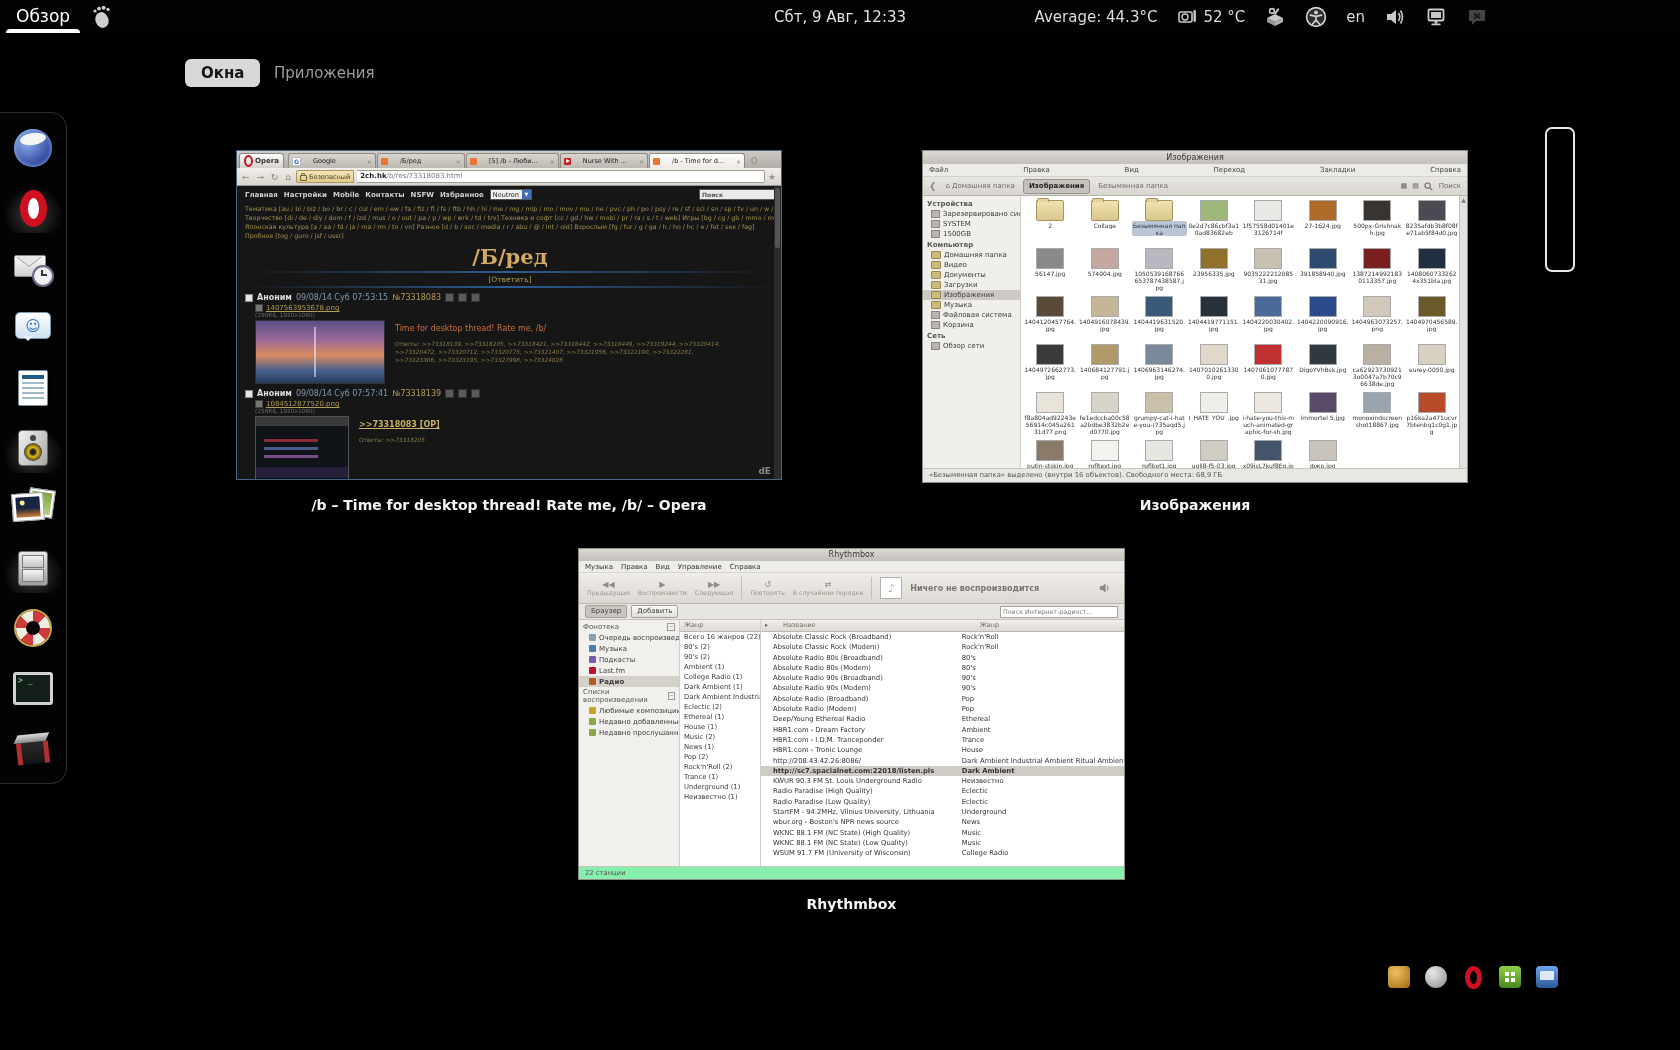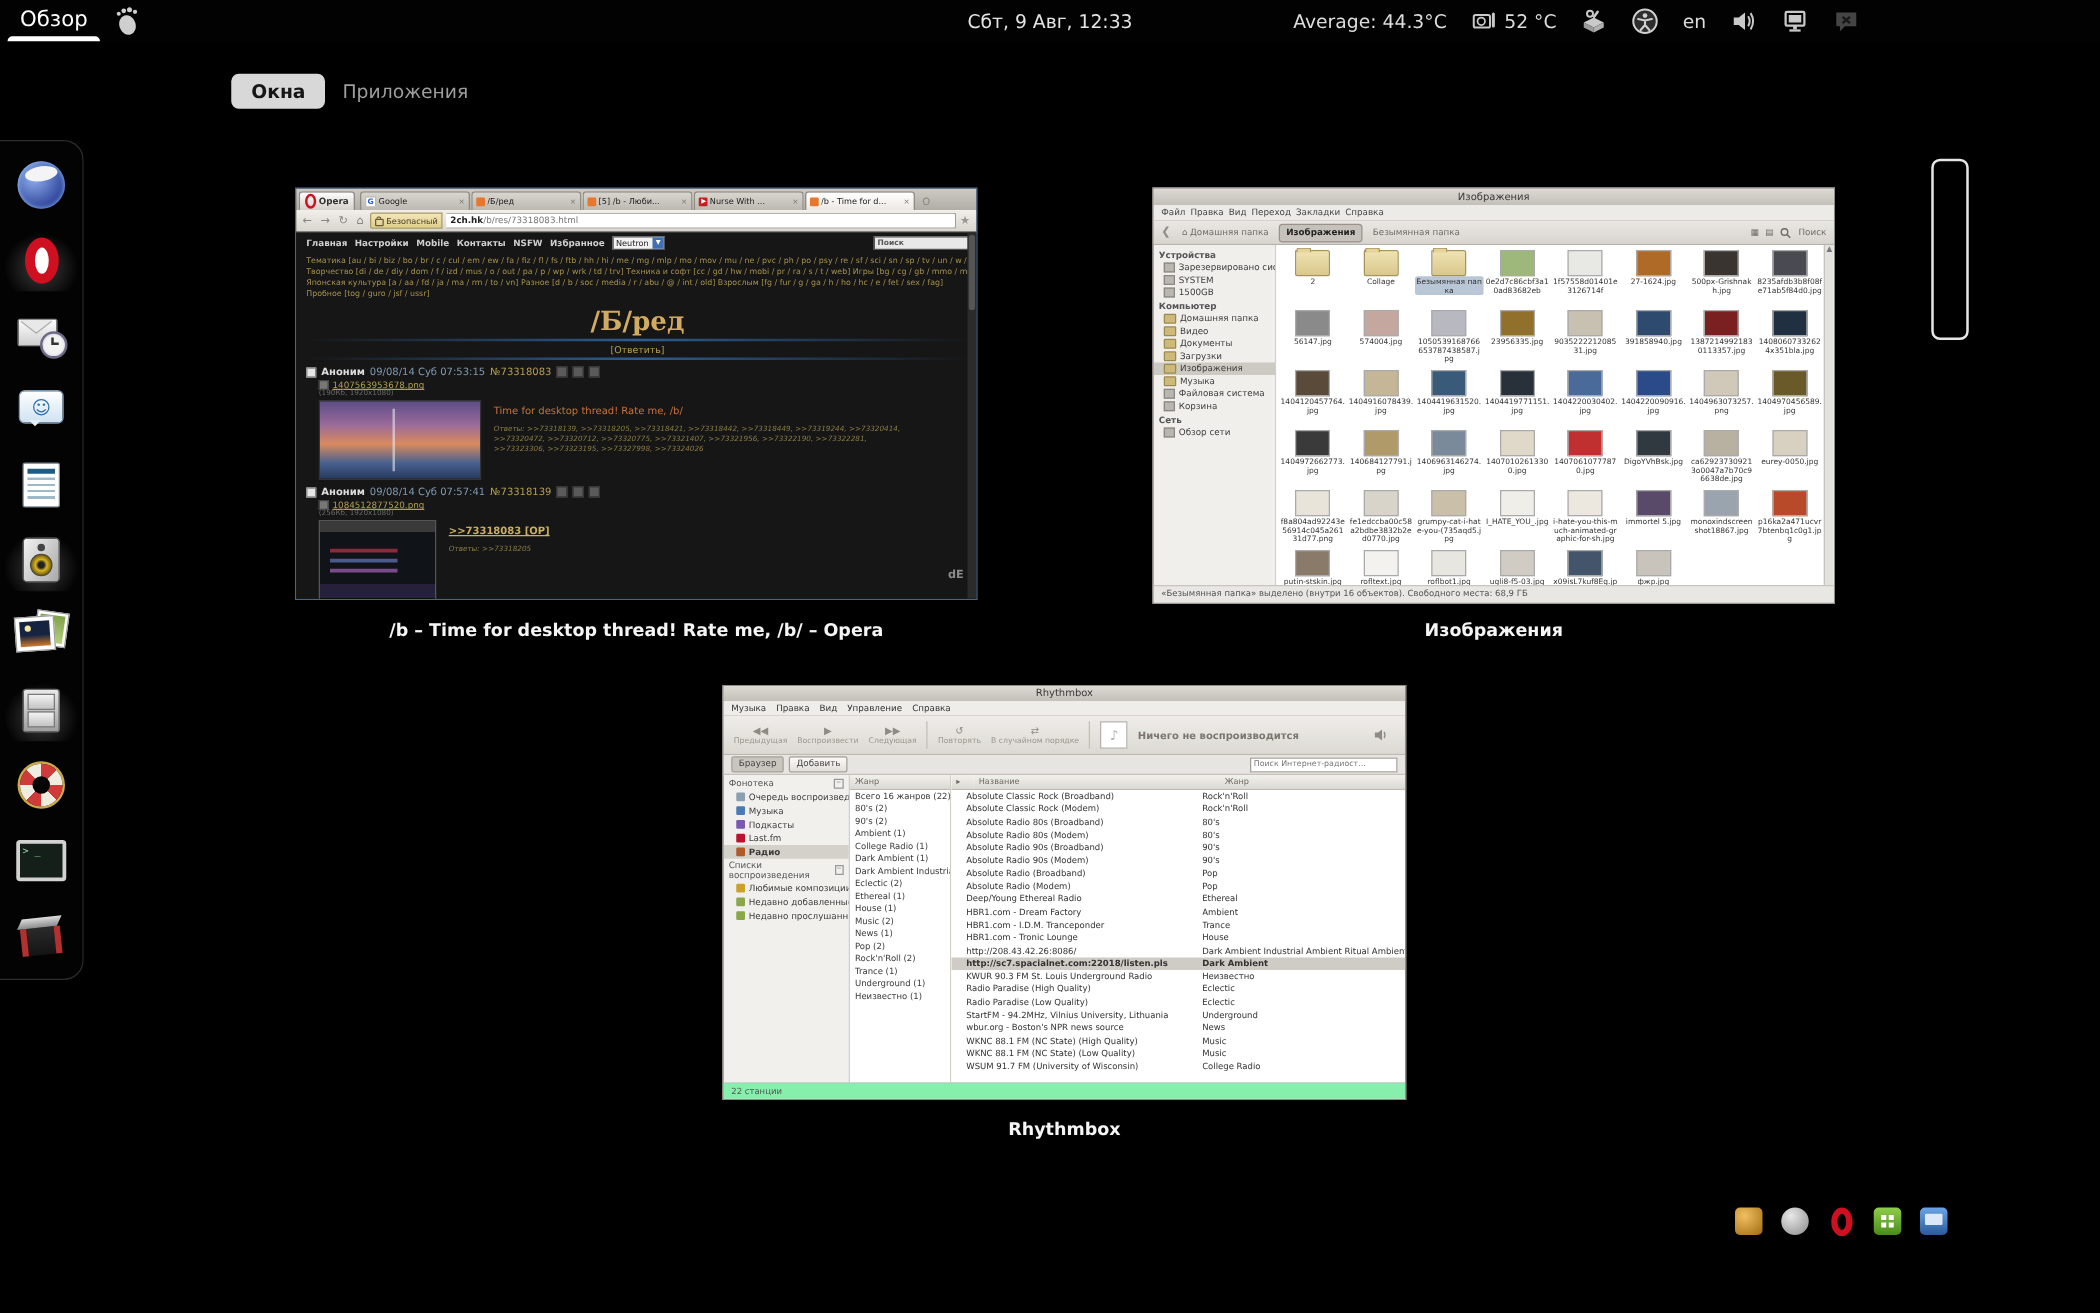--- a/index.html
+++ b/index.html
@@ -68,21 +68,21 @@
   
   .wincard{position:absolute;box-shadow:0 8px 26px rgba(0,0,0,.95);cursor:pointer;}
   .wcaption{position:absolute;text-align:center;color:#f5f5f5;font-size:14px;font-weight:bold;}
 
   
   #opera-win{left:236px;top:150px;width:546px;height:330px;background:#161616;border:1px solid #44688c;box-sizing:border-box;display:flex;flex-direction:column;}
   .o-title{height:13px;background:linear-gradient(#dcd9d4,#bbb7b1);color:#3a3a3a;font-size:8px;text-align:center;line-height:13px;overflow:hidden;flex:none;}
   .o-tabs{height:17px;background:linear-gradient(#cdc9c3,#b1ada7);display:flex;align-items:flex-end;padding-left:2px;flex:none;}
   .o-menu-btn{height:14px;background:linear-gradient(#fdfdfd,#d5d1cb);border:1px solid #8a8a8a;border-bottom:none;border-radius:3px 3px 0 0;display:flex;align-items:center;gap:2px;padding:0 4px;font-size:7px;font-weight:bold;color:#333;margin-right:4px;margin-top:15px;}
   .o-menu-btn .oo{width:5px;height:8px;border:2px solid #cf1021;border-radius:50%;}
-  .otab{height:14px;min-width:80px;max-width:92px;background:linear-gradient(#d9d5cf,#bcb8b2);border:1px solid #8f8b85;border-bottom:none;border-radius:3px 3px 0 0;display:flex;align-items:center;gap:2px;padding:0 3px;margin-right:1px;overflow:hidden;}
+  .otab{height:14px;min-width:80px;max-width:92px;background:linear-gradient(#d9d5cf,#bcb8b2);border:1px solid #8f8b85;border-bottom:none;border-radius:3px 3px 0 0;display:flex;align-items:center;gap:12px;padding:0 3px;margin-right:1px;overflow:hidden;}
   .otab.active{background:linear-gradient(#ffffff,#ece9e4);}
   .otab-label{flex:1;font-size:6.5px;color:#222;white-space:nowrap;overflow:hidden;}
   .otab-close{font-size:6px;color:#777;}
   .fav{width:7px;height:7px;flex:none;border-radius:1px;}
   .fav-google{background:#fff;border:1px solid #bbb;color:#2a62c9;font-size:6px;line-height:7px;text-align:center;font-weight:bold;}
   .fav-orange{background:#e8762c;}
   .fav-youtube{background:#cc1d1d;position:relative;}
   .fav-youtube::after{content:"";position:absolute;left:2px;top:1.5px;border-left:4px solid #fff;border-top:2px solid transparent;border-bottom:2px solid transparent;}
   .otab-new{width:16px;height:12px;border-radius:3px 3px 0 0;color:#8c8882;font-size:8px;line-height:12px;text-align:center;}
   .o-nav{height:17px;background:linear-gradient(#f2efeb,#d8d4ce);display:flex;align-items:center;gap:3px;padding:0 5px;flex:none;border-bottom:1px solid #9a968f;}
@@ -116,28 +116,28 @@
   .post-meta{margin-left:10px;font-size:5.8px;color:#6a6a6a;}
   .post-body{display:flex;gap:10px;margin:2px 0 0 10px;}
   .thumb-sunset{width:128px;height:62px;flex:none;background:linear-gradient(180deg,#5b4d86 0%,#9a6a9a 30%,#d98a5e 55%,#46608e 80%,#2a3a5e 100%);border:1px solid #333;position:relative;}
   .thumb-sunset::after{content:"";position:absolute;left:58px;top:6px;width:2px;height:50px;background:rgba(240,240,255,.55);}
   .thumb-desktop{width:92px;height:72px;flex:none;background:linear-gradient(180deg,#3a3a3a 0 12%,#101418 12% 70%,#26203a 70% 85%,#0c0c0c 85%);border:1px solid #555;position:relative;}
   .thumb-desktop::after{content:"";position:absolute;left:8px;top:22px;right:30px;height:3px;background:#8a2a3a;box-shadow:0 8px 0 #4a5a8a,0 16px 0 #7a4a8a;}
   .ptexts{font-size:8px;padding-top:4px;}
   .ptext{color:#c9713d;}
   .ptext.plink{color:#c9b063;font-weight:bold;text-decoration:underline;}
   .preplies{margin-top:7px;font-size:5.8px;font-style:italic;color:#8a7c45;line-height:8px;max-width:330px;}
-  .o-logo{position:absolute;right:10px;bottom:14px;font-size:9px;font-weight:bold;color:#8a8a8a;}
+  .o-logo{position:absolute;right:10px;bottom:3px;font-size:9px;font-weight:bold;color:#8a8a8a;}
   .o-scroll{position:absolute;right:0;top:0;bottom:0;width:7px;background:#2b2b2b;}
   .o-scroll i{position:absolute;left:1px;right:1px;top:2px;height:60px;background:#555;border-radius:2px;}
 
   
   #naut-win{left:922px;top:150px;width:546px;height:333px;background:#f7f6f4;border:1px solid #8f8b85;box-sizing:border-box;display:flex;flex-direction:column;font-size:7px;color:#333;}
   .n-title{height:13px;background:linear-gradient(#dcd9d4,#c3bfb9);text-align:center;font-size:8px;line-height:13px;color:#3a3a3a;flex:none;}
-  .n-menubar{height:12px;background:#edebe8;display:flex;gap:4px;align-items:center;padding:0 6px;color:#444;flex:none;border-bottom:1px solid #d5d2cc;}
+  .n-menubar{height:12px;background:#edebe8;display:flex;gap:16px;align-items:center;padding:0 6px;color:#444;flex:none;border-bottom:1px solid #d5d2cc;justify-content:space-between;}
   .n-toolbar{height:18px;background:linear-gradient(#e9e7e3,#d8d5cf);display:flex;align-items:center;gap:3px;padding:0 6px;flex:none;border-bottom:1px solid #b5b1ab;}
   .n-back{color:#8a8a8a;font-size:9px;}
   .n-crumb{height:13px;display:flex;align-items:center;gap:2px;padding:0 5px;border:1px solid transparent;border-radius:3px;color:#6e6a64;}
   .n-crumb.active{background:#c6c2bb;border-color:#97938c;color:#222;font-weight:bold;}
   .n-tool-right{margin-left:auto;display:flex;align-items:center;gap:5px;color:#6e6a64;}
   .n-body{flex:1;display:flex;overflow:hidden;}
   .n-side{width:97px;background:#f0efec;border-right:1px solid #d2cfc9;padding:2px 0;overflow:hidden;flex:none;}
   .n-sec{font-weight:bold;color:#555;padding:2px 4px 1px;}
   .n-item{display:flex;align-items:center;gap:3px;padding:1px 4px 1px 8px;color:#3c3c3c;white-space:nowrap;overflow:hidden;}
   .n-item.sel{background:#cdcac4;}

